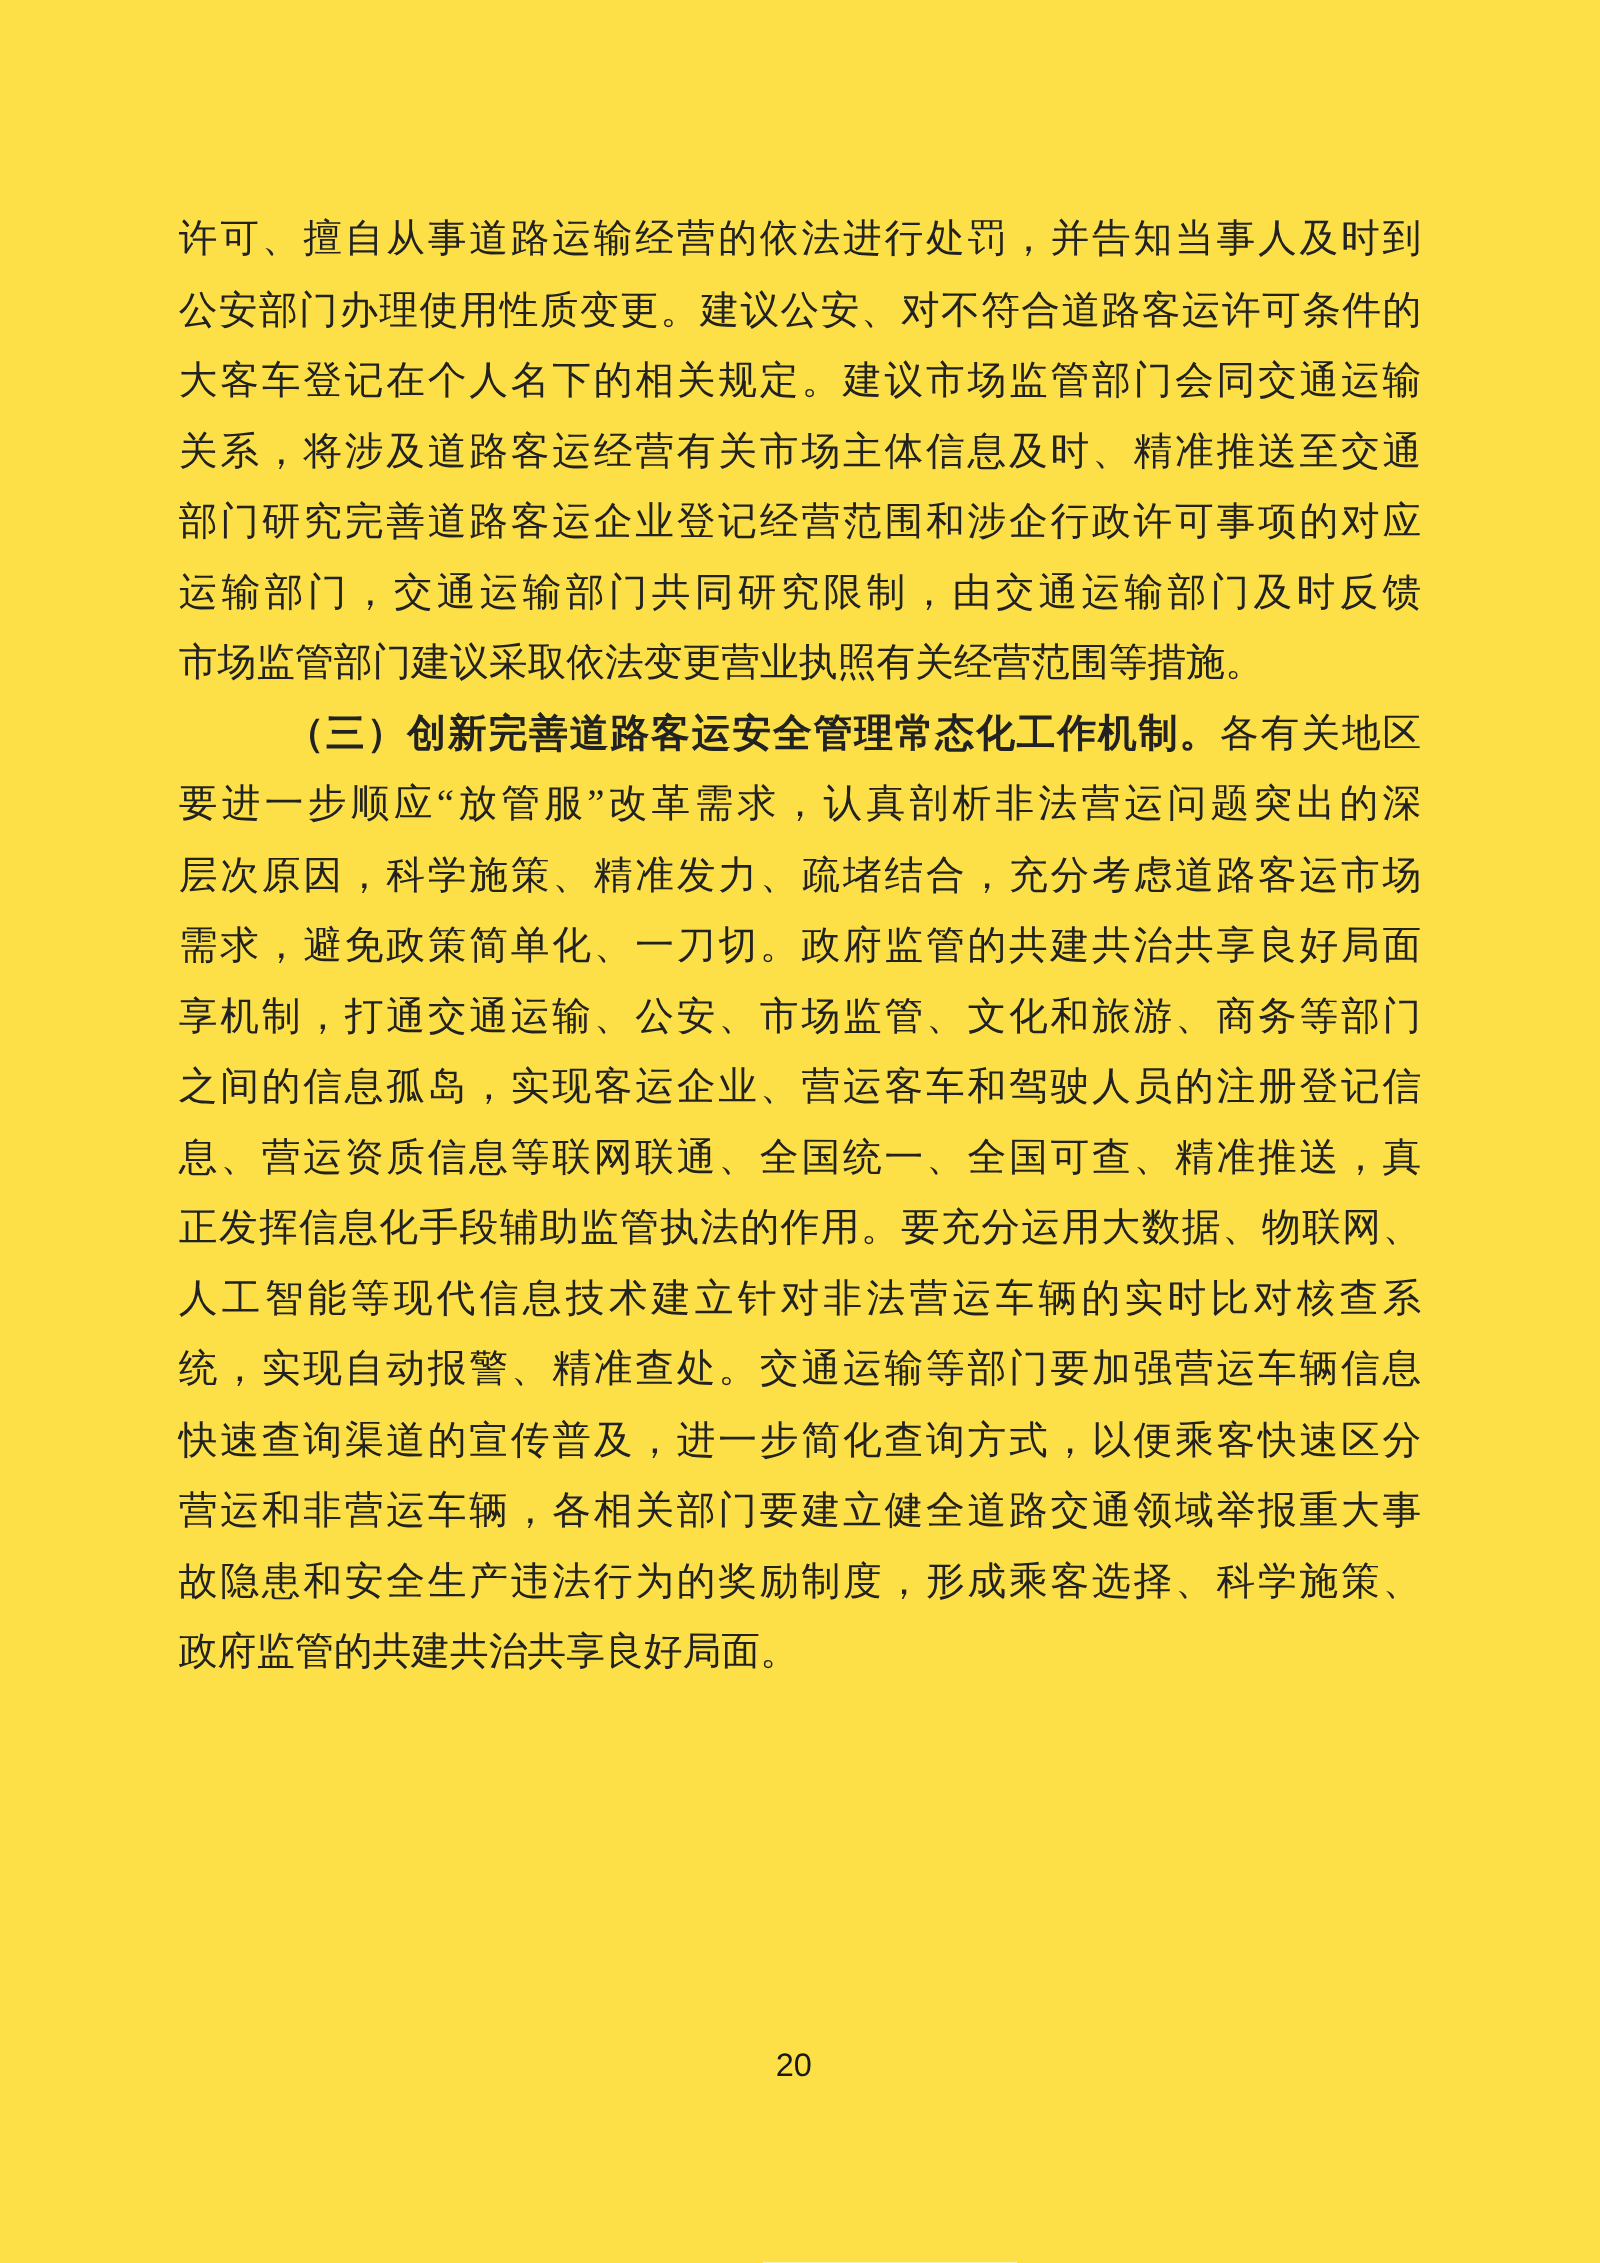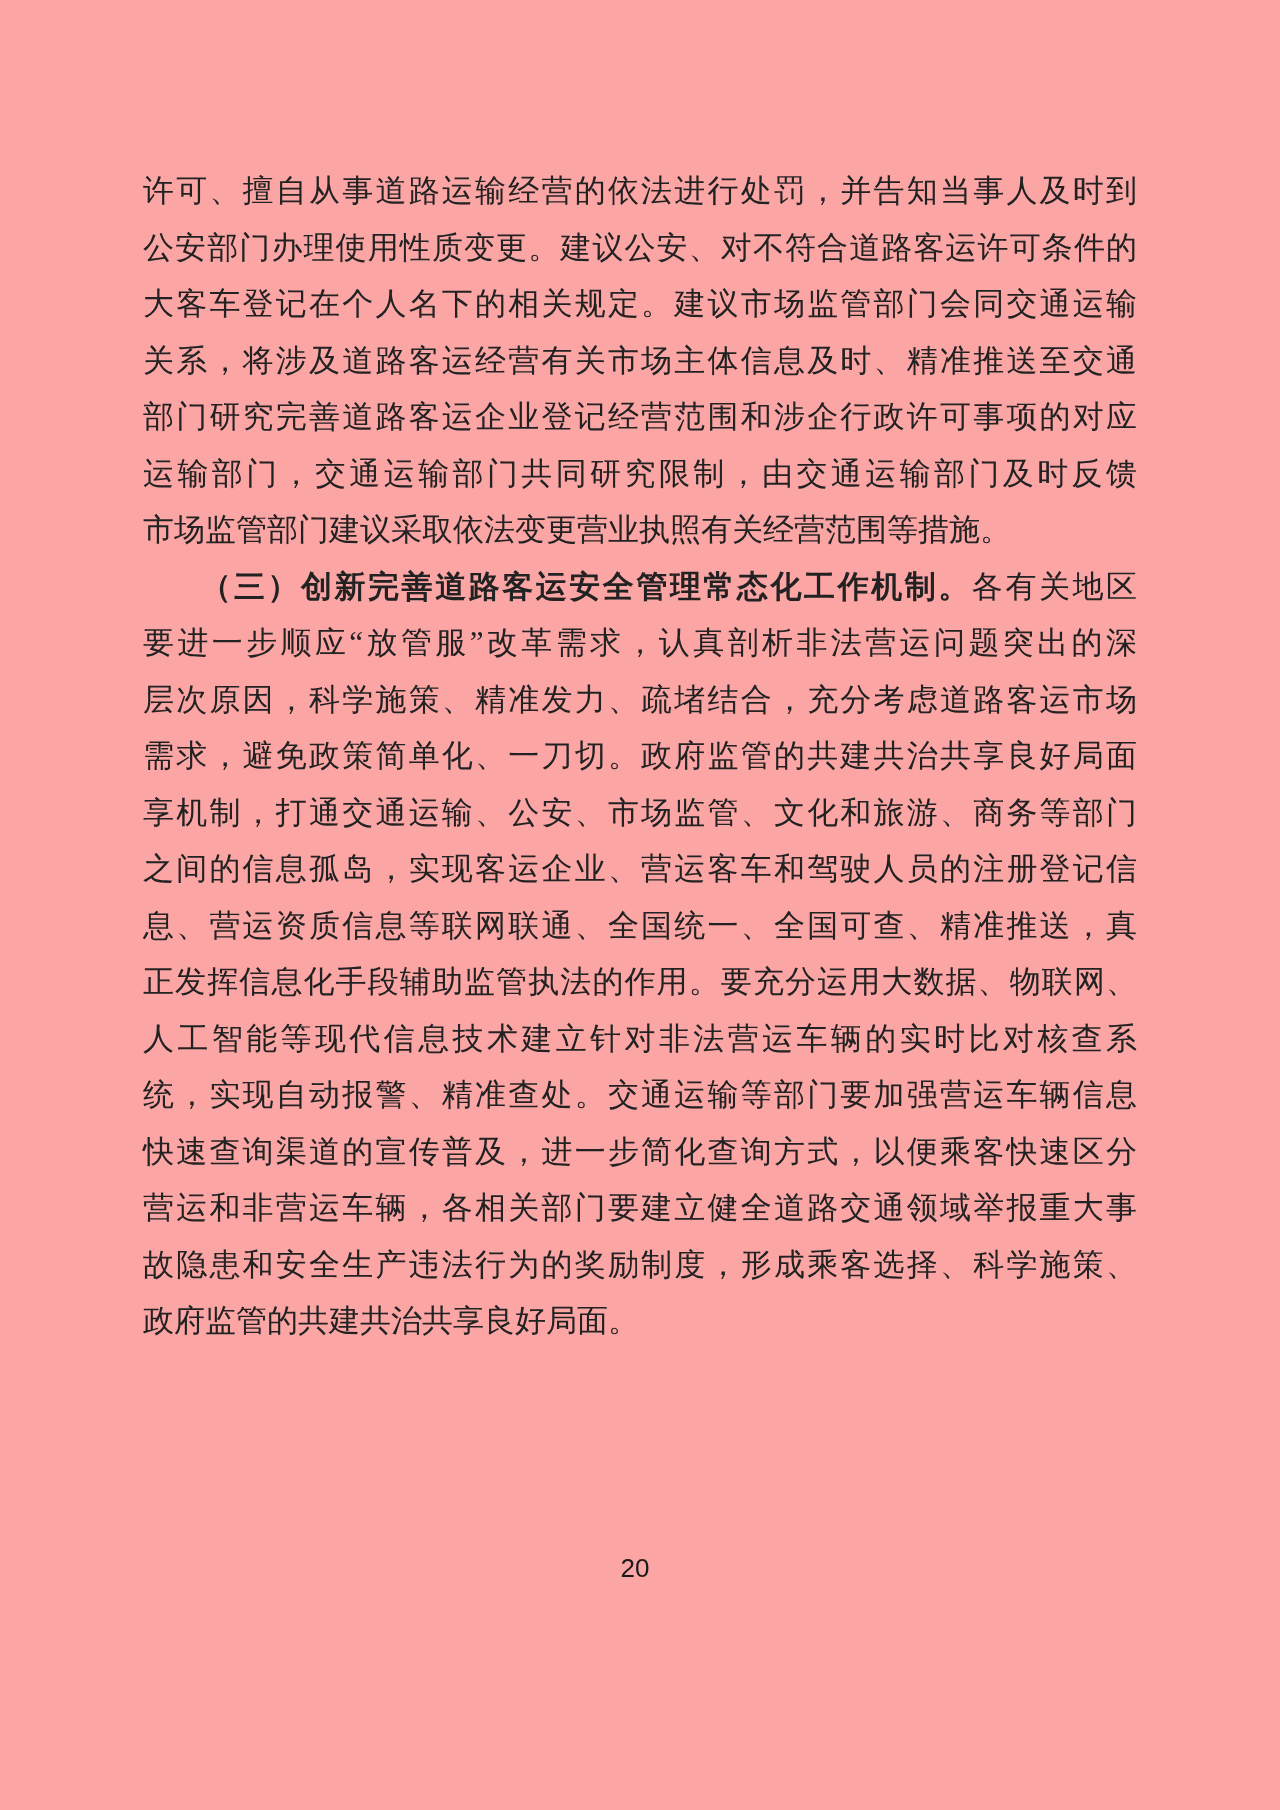--- a/index.html
+++ b/index.html
@@ -4,21 +4,21 @@
 <style>
   html, body {
     margin: 0;
     padding: 0;
     background: #ffffff;
   }
   .page {
     position: relative;
     width: 1280px;
     height: 1810px;
-    background: #fca5a5;
+    background: #fde047;
     overflow: hidden;
     font-family: "Liberation Serif", "DejaVu Serif", serif;
     color: #222222;
   }
   .text-block {
     position: absolute;
     left: 143px;
     top: 163px;
     width: 994px;
     font-size: 31px;
@@ -34,24 +34,25 @@
   }
   .line.short {
     text-align: center;
     text-align-last: left;
   }
   .line.indent {
     text-indent: 1.85em;
   }
   .bold {
     font-weight: bold;
+    margin-left: 28px;
   }
   .page-number {
     position: absolute;
-    top: 1548px;
+    top: 1632px;
     left: 0;
     width: 1270px;
     text-align: center;
     font-size: 26px;
     line-height: 40px;
     color: #1a1a1a;
     font-family: "Liberation Sans", "DejaVu Sans", sans-serif;
   }
 </style>
 </head>

